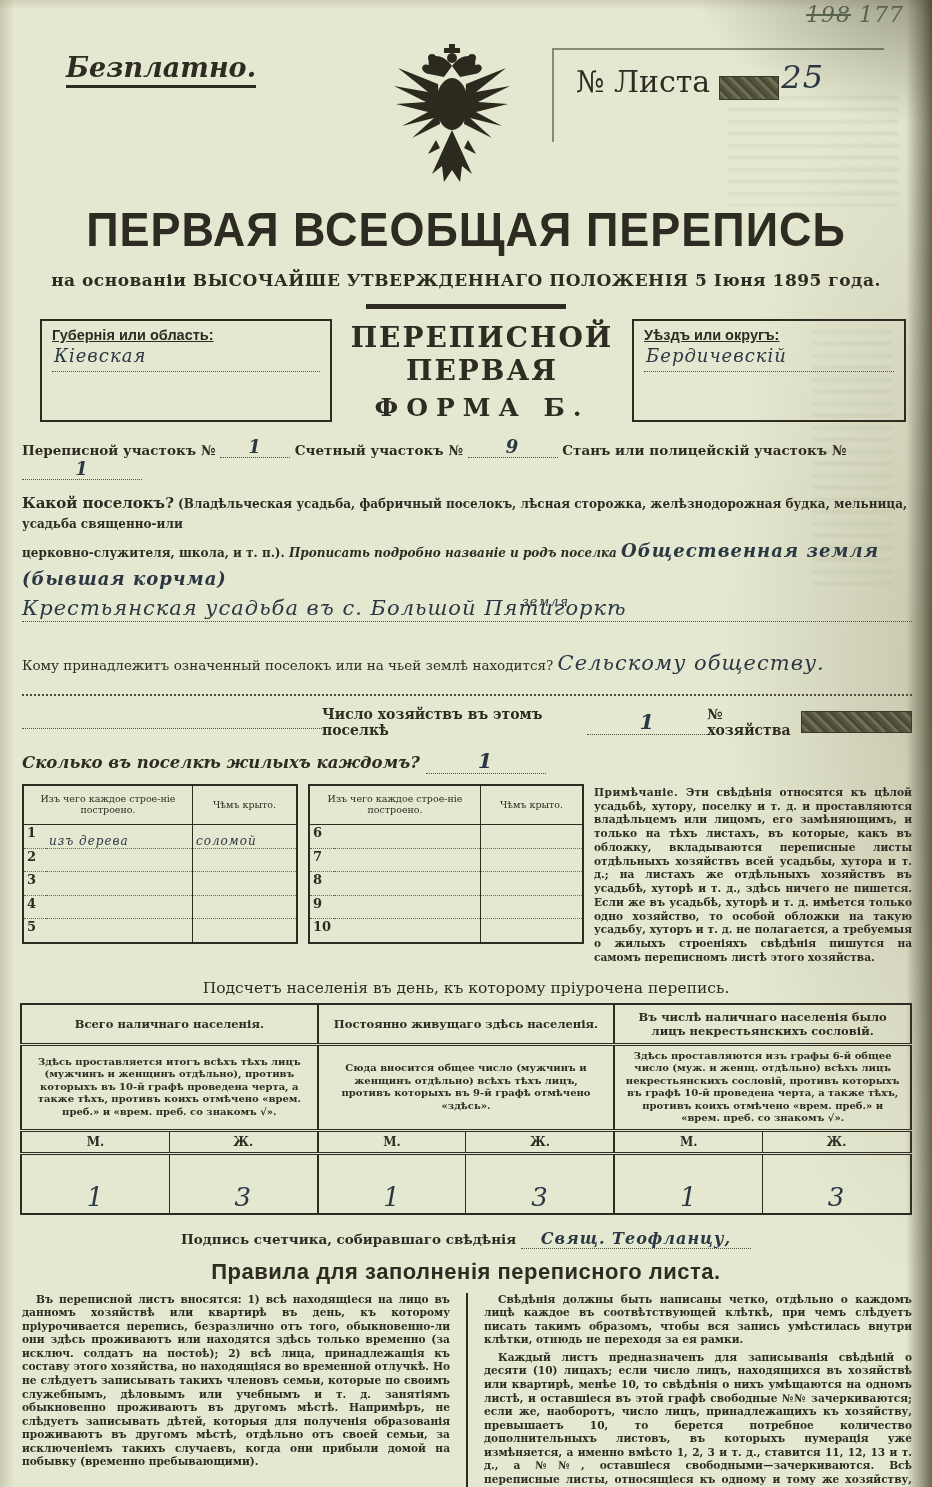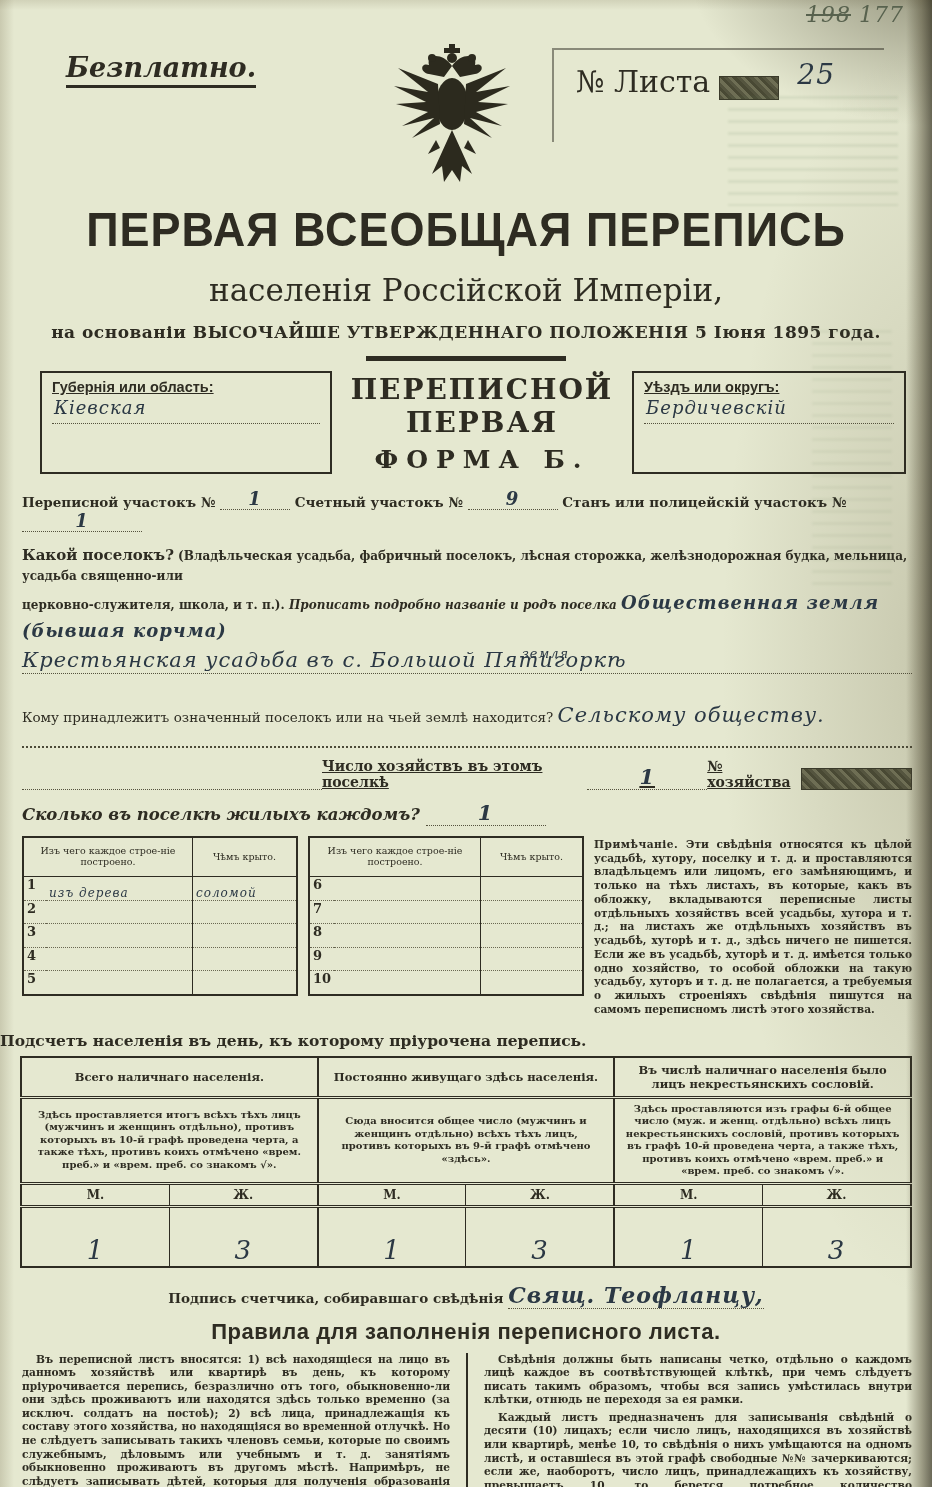--- a/index.html
+++ b/index.html
@@ -30,21 +30,21 @@
   .band{position:relative;height:198px;}
   .free-label{position:absolute;left:66px;top:52px;font-size:27px;font-weight:bold;font-style:italic;
     border-bottom:3px solid #2e2c22;padding-bottom:2px;}
   .eagle{position:absolute;left:392px;top:42px;}
   .sheet-area{position:absolute;right:48px;top:48px;width:300px;height:78px;
     border-left:2px solid rgba(46,44,34,.5);border-top:2px solid rgba(46,44,34,.5);padding:14px 8px 0 22px;}
   .sheet-label{font-size:30px;}
   .smudge{display:inline-block;vertical-align:middle;border:1px solid #3a3a2a;
     background:repeating-linear-gradient(45deg,#55553f 0 3px,#6e6e54 3px 6px,#494934 6px 9px);}
   .sm1{width:58px;height:22px;margin-left:4px;}
-  .sheet-hw{position:absolute;right:49px;top:8px;font-size:28px;}
+  .sheet-hw{position:absolute;right:60px;top:8px;font-size:32px;}
   .corner-nums{position:absolute;right:28px;top:2px;font-size:22px;}
   .struck{text-decoration:line-through;}
 
   
   .title{margin:6px 0 0;text-align:center;font-family:"Liberation Sans","DejaVu Sans",sans-serif;
     font-weight:700;font-size:45px;letter-spacing:1px;transform:scaleY(1.05);}
   .subtitle{margin:16px 0 0;text-align:center;font-size:31px;}
   .basis{margin:14px 0 0;text-align:center;font-size:17px;font-weight:bold;letter-spacing:.5px;}
   .divider{width:200px;border:0;border-top:5px solid #2e2c22;margin:14px auto 10px;}
 
@@ -68,49 +68,49 @@
   
   .settle{margin:10px 20px 0 22px;}
   .q1{font-size:12px;font-weight:bold;line-height:1.5;margin:0;}
   .q1 .qword{font-size:15px;}
   .q2{font-size:12px;font-weight:bold;margin:4px 0 0;line-height:1.6;}
   .q2 .wl{font-style:italic;}
   .hwline{border-bottom:1px dotted #55523e;margin:2px 0 0;padding-bottom:1px;}
   .sup-hw{font-size:13px;position:relative;top:-9px;left:-110px;margin-right:-70px;}
   .owner{font-size:13.5px;font-weight:normal;margin:24px 0 0;line-height:1.7;}
   .dashrule{border:0;border-top:2px dotted #4c4a38;margin:12px 0 0;}
-  .households{display:flex;align-items:flex-end;font-size:14px;font-weight:bold;margin:10px 0 4px;text-decoration:underline;}
+  .households{display:flex;align-items:center;font-size:14px;font-weight:bold;margin:10px 0 4px;}
   .lead-dots{flex:0 0 300px;border-bottom:1px dotted #55523e;height:14px;}
   .bcount{font-size:16.5px;font-weight:bold;font-style:italic;margin:10px 0 0;}
 
   
   .bld-wrap{display:flex;margin:10px 20px 0 22px;gap:10px;}
   table{border-collapse:collapse;}
   .bld{flex:0 0 276px;border:2px solid #2e2c22;height:160px;}
   .bld th{font-size:9.5px;font-weight:normal;border:1px solid #2e2c22;padding:2px 2px;line-height:1.15;}
   .bld td{border-right:1px solid #2e2c22;border-bottom:1px dotted #6a6852;font-size:12px;vertical-align:bottom;padding:0 3px;}
   .bld .num{width:16px;border-right:none;font-weight:bold;font-size:13px;vertical-align:top;}
   .bld .mat{width:140px;}
   .note{flex:1;font-size:10.6px;font-weight:bold;text-align:justify;line-height:1.3;padding-top:2px;}
   .note .nlead{letter-spacing:.5px;}
 
   
-  .pop-title{text-align:left;font-size:15.5px;font-weight:bold;margin:14px 0 6px;}
+  .pop-title{text-align:center;font-size:15.5px;font-weight:normal;margin:14px 0 6px;}
   .pop{width:892px;margin:0 auto;border:2px solid #2e2c22;}
   .pop td{border:1px solid #2e2c22;}
   .pop .ph{font-size:11.5px;font-weight:bold;text-align:center;padding:5px 8px;border-bottom:3px double #2e2c22;}
   .pop .pd{font-size:10px;font-weight:bold;text-align:center;padding:4px 10px;line-height:1.25;border-bottom:3px double #2e2c22;vertical-align:middle;}
   .pop .mf{font-size:12px;font-weight:bold;text-align:center;padding:3px 0;border-bottom:3px double #2e2c22;}
   .pop .pv{height:56px;text-align:center;vertical-align:bottom;}
   .pop .pv span{font-size:26px;}
   .gsep{border-left:2px solid #2e2c22 !important;}
 
   
   .sig{margin:14px 0 0;text-align:center;font-size:13.5px;font-weight:bold;}
-  .sig .hw{font-size:22px;}
+  .sig .hw{font-size:16px;}
   .sig .sdots{border-bottom:1px dotted #55523e;display:inline-block;min-width:230px;}
 
   
   .rules-title{text-align:center;font-family:"Liberation Sans","DejaVu Sans",sans-serif;
     font-size:22px;font-weight:700;margin:10px 0 8px;letter-spacing:.5px;}
   .rules{display:flex;gap:16px;margin:0 20px 0 22px;}
   .rcol{flex:1;}
   .rules p{font-size:10.6px;font-weight:bold;text-align:justify;line-height:1.28;margin:0 0 4px;text-indent:14px;}
   .rsep{width:2px;background:#2e2c22;flex:0 0 2px;}
 </style>
@@ -148,21 +148,20 @@
       <span class="sheet-label">№ Листа</span>
       <span class="smudge sm1"></span>
       <span class="sheet-hw hw">25</span>
     </div>
 
     <div class="ghost g1"></div>
   </div>
   <div class="ghost g2"></div>
 
   <div class="title">ПЕРВАЯ ВСЕОБЩАЯ ПЕРЕПИСЬ</div>
-  <div class="subtitle">населенія Россійской Имперіи,</div>
   <div class="basis">на основаніи ВЫСОЧАЙШЕ УТВЕРЖДЕННАГО ПОЛОЖЕНІЯ 5 Іюня 1895 года.</div>
   <hr class="divider">
 
   <div class="fh">
     <div class="fh-box fh-left">
       <div class="fh-label"><u>Губернія или область:</u></div>
       <div class="fh-value hw hw-med">Кіевская</div>
     </div>
     <div class="fh-center">
       <div class="fh-t1">ПЕРЕПИСНОЙ ПЕРВАЯ</div>

